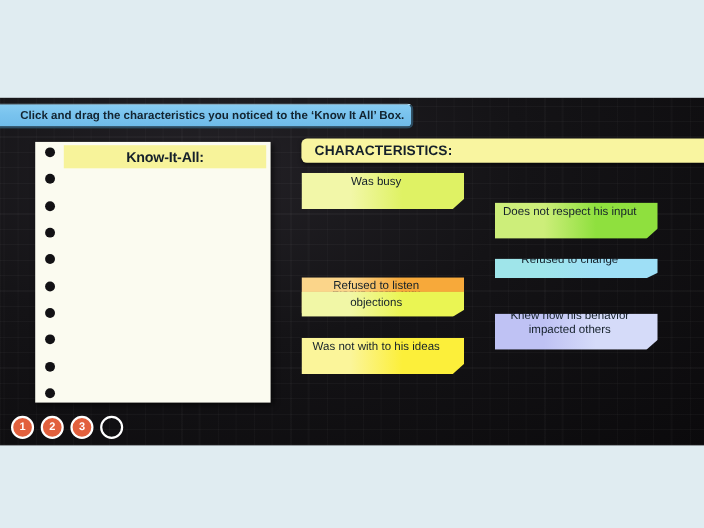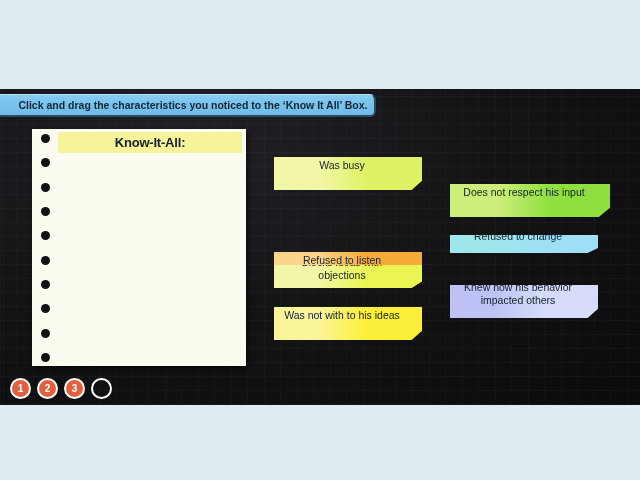--- a/index.html
+++ b/index.html
@@ -371,35 +371,38 @@
       <div id="notepad-header">
         <span id="notepad-title">Know-It-All:</span>
       </div>
       <div id="notepad-dropzone"></div>
     </div>
 
     <div id="instruction">
       <span id="instruction-text">Click and drag the characteristics you noticed to the ‘Know It All’ Box.</span>
     </div>
 
+    <div id="char-header">
+      <span id="char-header-text">CHARACTERISTICS:</span>
+    </div>
 
     <div id="cards-layer">
         <div class="card" style="left: 274px; top: 68px; width: 148px; height: 33px; background: linear-gradient(90deg, rgb(242, 247, 168) 0%, rgb(242, 247, 168) 30%, rgb(223, 242, 100) 62%, rgb(223, 242, 100) 100%);">
           <span class="card-label">Was busy</span>
         </div>
         <div class="card" style="left: 274px; top: 117px; width: 148px; height: 33px; background: linear-gradient(90deg, rgb(251, 213, 138) 0%, rgb(251, 213, 138) 30%, rgb(247, 169, 58) 62%, rgb(247, 169, 58) 100%); margin-top: 46px;">
           <span class="card-label">Refused to listen</span>
         </div>
         <div class="card" style="left: 274px; top: 176px; width: 148px; height: 23px; background: linear-gradient(90deg, rgb(241, 247, 166) 0%, rgb(241, 247, 166) 30%, rgb(234, 245, 83) 62%, rgb(234, 245, 83) 100%);">
           <span class="card-label">Blocks ideas with objections</span>
         </div>
         <div class="card" style="left: 274px; top: 218px; width: 148px; height: 33px; background: linear-gradient(90deg, rgb(251, 245, 154) 0%, rgb(251, 245, 154) 30%, rgb(252, 239, 58) 62%, rgb(252, 239, 58) 100%);">
           <span class="card-label">Was not with to his ideas</span>
         </div>
-        <div class="card" style="left: 450px; top: 95px; width: 160px; height: 33px; background: linear-gradient(90deg, rgb(205, 238, 122) 0%, rgb(205, 238, 122) 30%, rgb(143, 224, 62) 62%, rgb(143, 224, 62) 100%);">
+        <div class="card" style="left: 450px; top: 95px; width: 148px; height: 33px; background: linear-gradient(90deg, rgb(205, 238, 122) 0%, rgb(205, 238, 122) 30%, rgb(143, 224, 62) 62%, rgb(143, 224, 62) 100%);">
           <span class="card-label">Does not respect his input</span>
         </div>
         <div class="card" style="left: 450px; top: 146px; width: 148px; height: 18px; background: linear-gradient(90deg, rgb(159, 229, 234) 0%, rgb(159, 229, 234) 30%, rgb(158, 223, 246) 62%, rgb(158, 223, 246) 100%);">
           <span class="card-label">Refused to change</span>
         </div>
         <div class="card" style="left: 450px; top: 196px; width: 148px; height: 33px; background: linear-gradient(90deg, rgb(191, 194, 244) 0%, rgb(191, 194, 244) 30%, rgb(213, 219, 249) 62%, rgb(213, 219, 249) 100%);">
           <span class="card-label">Knew how his behavior impacted others</span>
         </div>
       </div>
 

